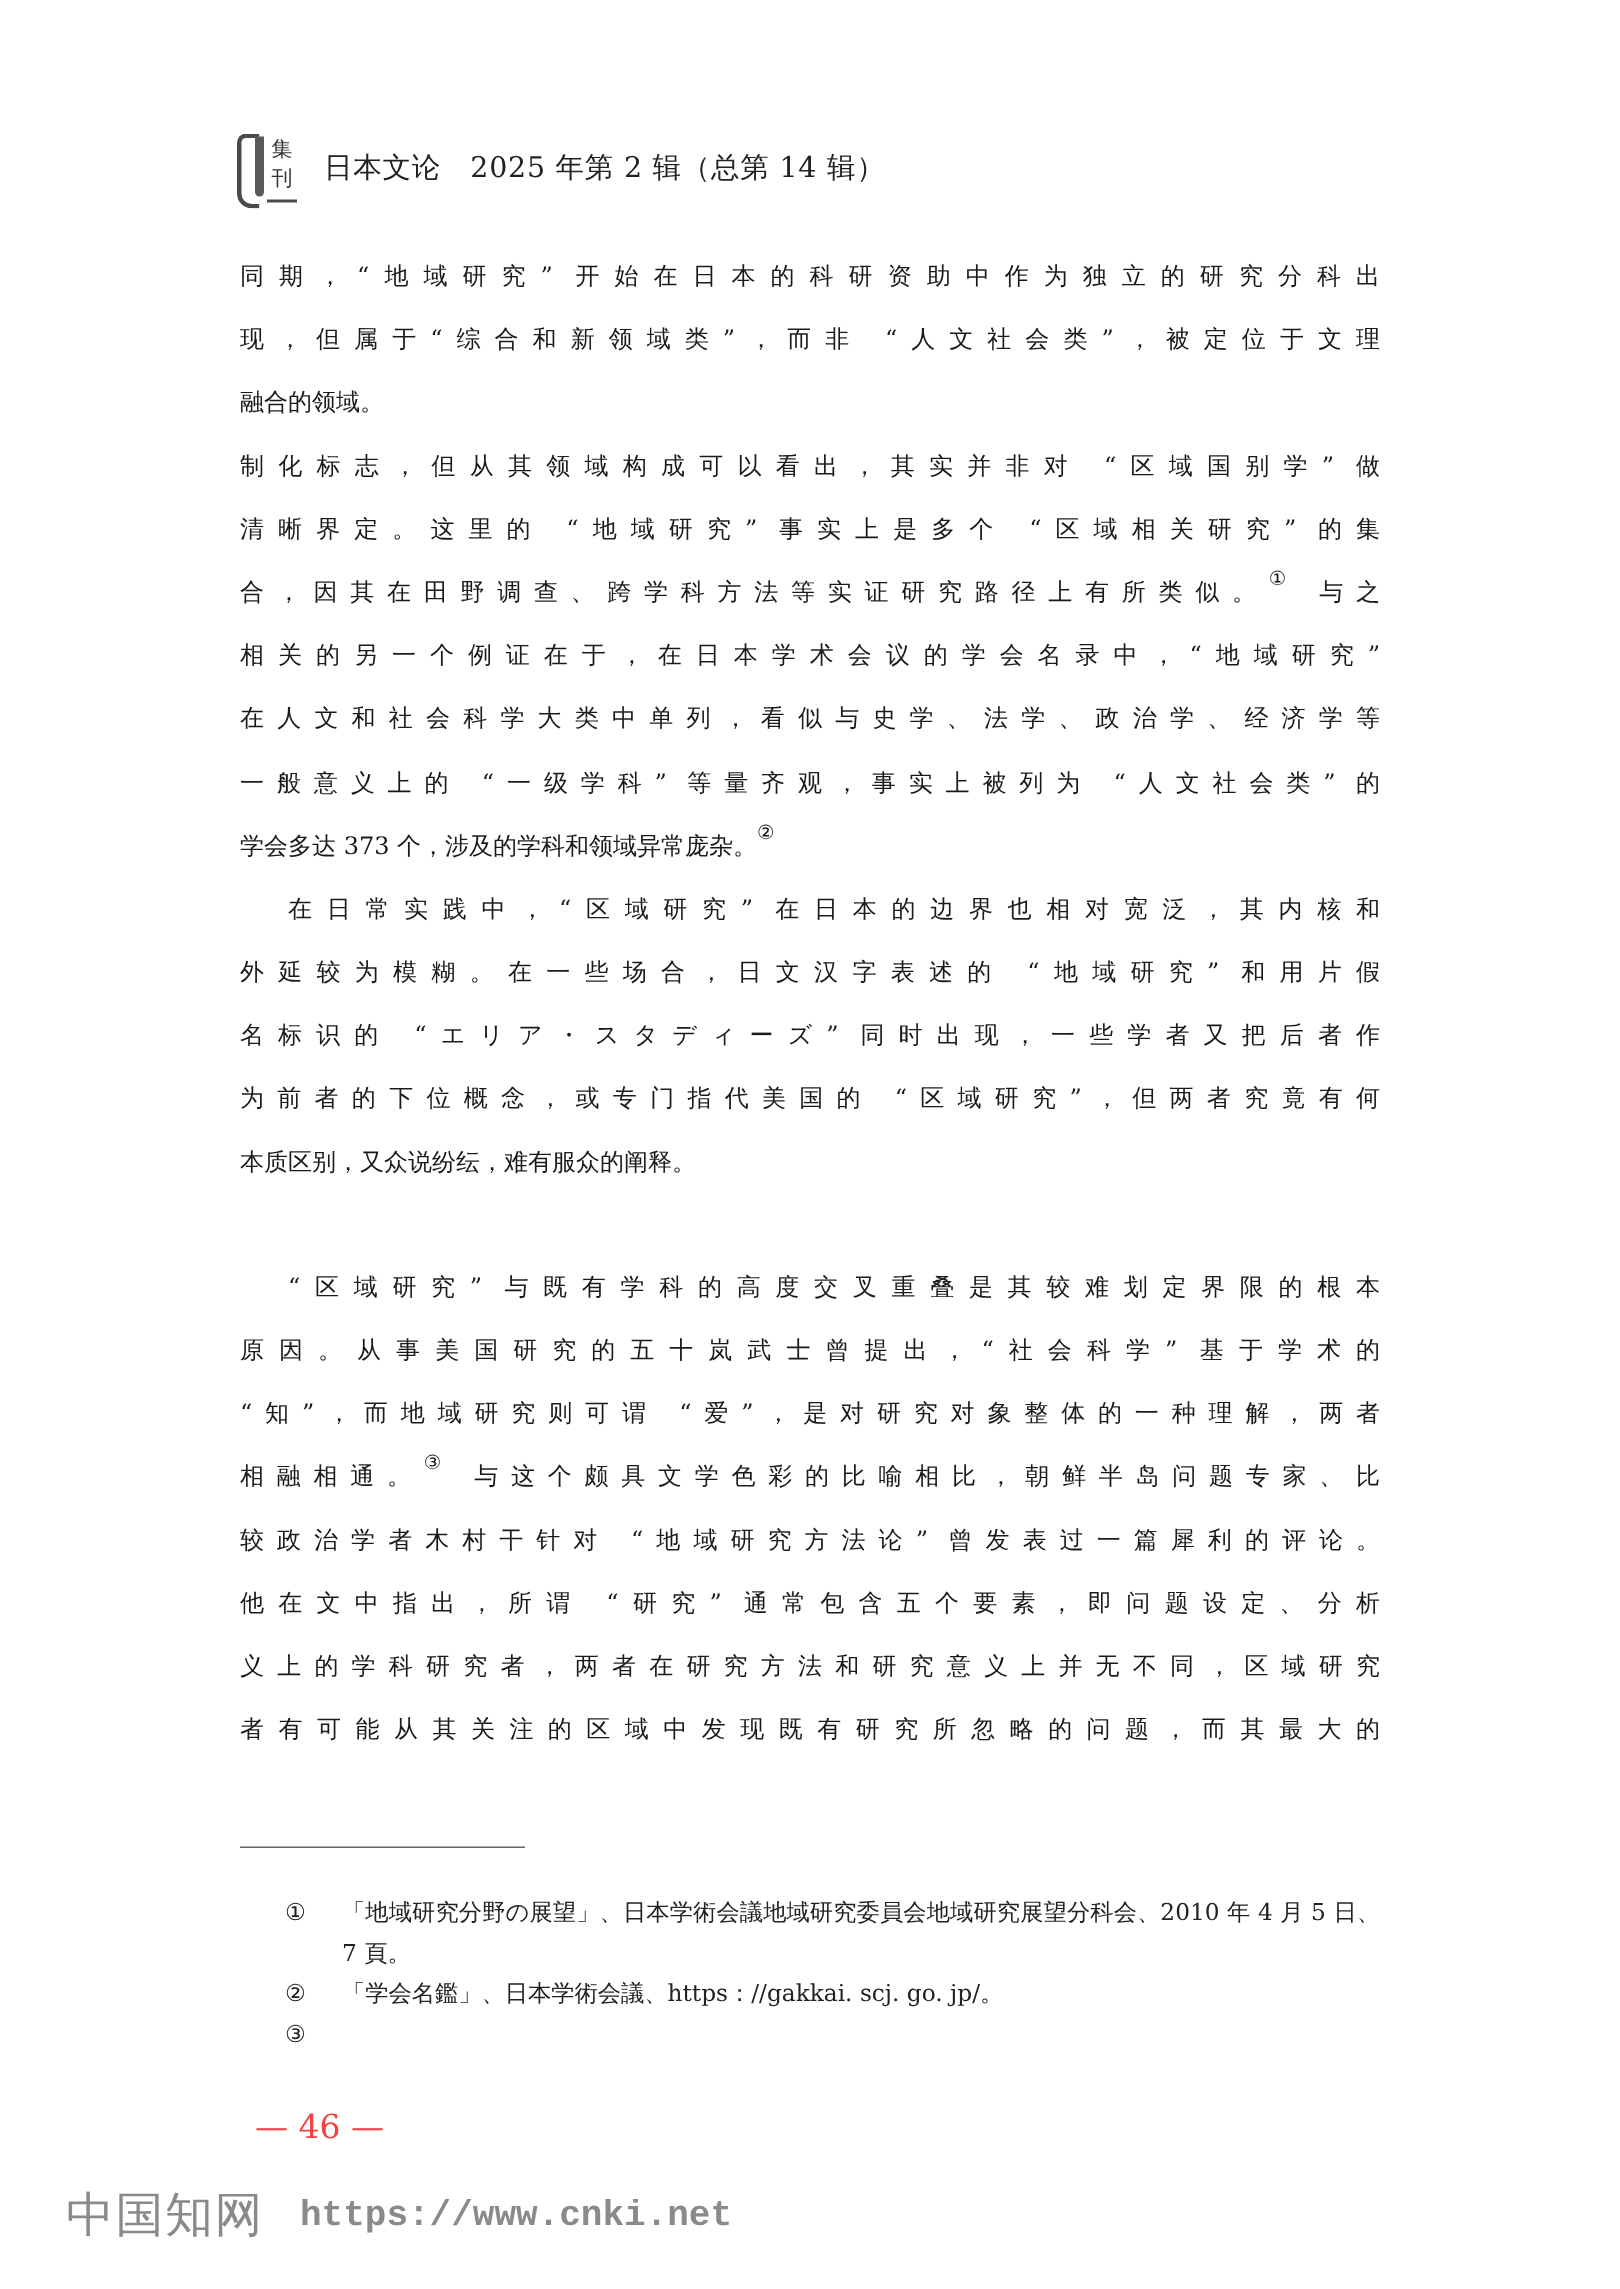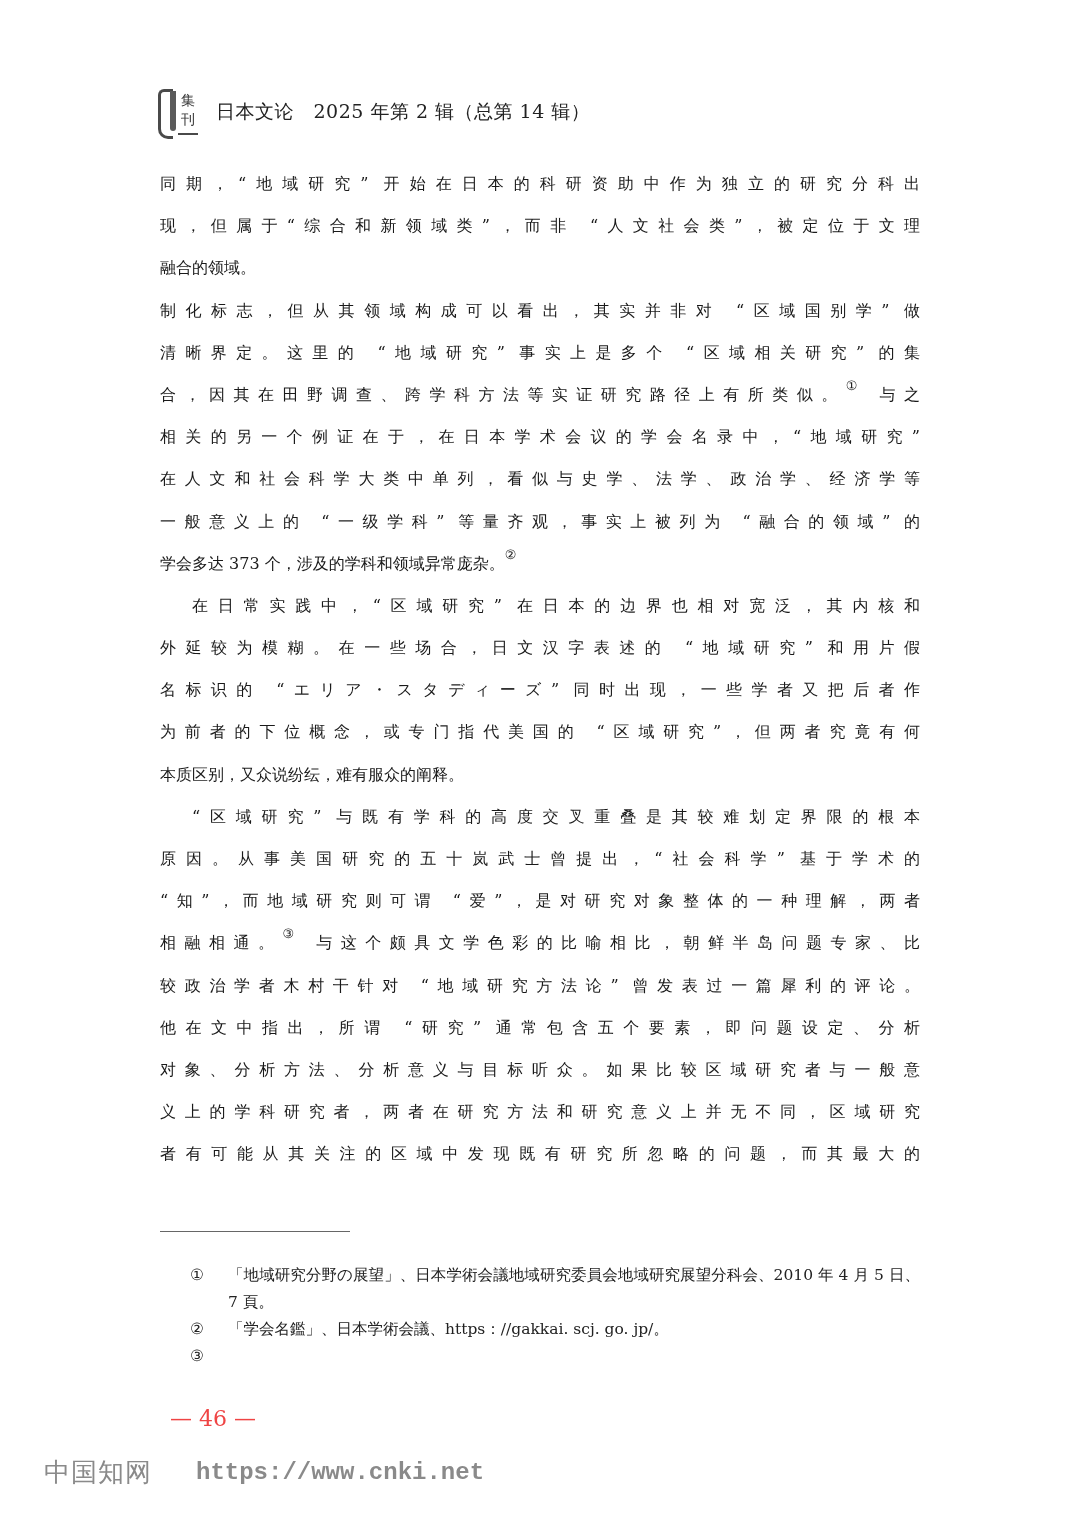--- a/index.html
+++ b/index.html
@@ -132,24 +132,24 @@
     }
     .watermark {
       position: absolute;
       left: 44px;
       top: 1455px;
       display: flex;
       align-items: center;
       color: #8a8a8a;
     }
     .watermark .wm-name {
-      font-size: 26px;
+      font-size: 32px;
       font-family: "DejaVu Serif", serif;
       letter-spacing: 1px;
-      margin-right: 44px;
+      margin-right: 24px;
     }
     .watermark .wm-url {
       font-size: 24px;
       font-family: "Liberation Mono", "DejaVu Sans Mono", monospace;
       font-weight: bold;
       color: #8a8a8a;
       text-align: right;
     }
   </style>
 </head>
@@ -175,40 +175,39 @@
     <span class="line">现，但属于“综合和新领域类”，而非 “人文社会类”，被定位于文理</span>
     <span class="line end">融合的领域。</span>
   </div>
 
   <div>
     <span class="line">制化标志，但从其领域构成可以看出，其实并非对 “区域国别学” 做</span>
     <span class="line">清晰界定。这里的 “地域研究” 事实上是多个 “区域相关研究” 的集</span>
     <span class="line"><span>合，因其在田野调查、跨学科方法等实证研究路径上有所类似。</span><sup class="fn">①</sup><span> 与之</span></span>
     <span class="line">相关的另一个例证在于，在日本学术会议的学会名录中，“地域研究”</span>
     <span class="line">在人文和社会科学大类中单列，看似与史学、法学、政治学、经济学等</span>
-    <span class="line">一般意义上的 “一级学科” 等量齐观，事实上被列为 “融合的领域” 的</span>
+    <span class="line">一般意义上的 “一级学科” 等量齐观，事实上被列为 “人文社会类” 的</span>
     <span class="line end"><span>学会多达 373 个，涉及的学科和领域异常庞杂。</span><sup class="fn">②</sup></span>
   </div>
 
   <div>
     <span class="line" style="padding-left:2em;">在日常实践中，“区域研究” 在日本的边界也相对宽泛，其内核和</span>
     <span class="line">外延较为模糊。在一些场合，日文汉字表述的 “地域研究” 和用片假</span>
     <span class="line">名标识的 “エリア・スタディーズ” 同时出现，一些学者又把后者作</span>
     <span class="line">为前者的下位概念，或专门指代美国的 “区域研究”，但两者究竟有何</span>
     <span class="line end">本质区别，又众说纷纭，难有服众的阐释。</span>
   </div>
 
   <div>
-    <span class="line" style="padding-left:2em;">“区域研究” 与既有学科的高度交叉重叠是其较难划定界限的根本</span>
+    <span class="line" style="padding-left:2em;margin-top:41px;">“区域研究” 与既有学科的高度交叉重叠是其较难划定界限的根本</span>
     <span class="line">原因。从事美国研究的五十岚武士曾提出，“社会科学” 基于学术的</span>
     <span class="line">“知”，而地域研究则可谓 “爱”，是对研究对象整体的一种理解，两者</span>
     <span class="line"><span>相融相通。</span><sup class="fn">③</sup><span> 与这个颇具文学色彩的比喻相比，朝鲜半岛问题专家、比</span></span>
     <span class="line">较政治学者木村干针对 “地域研究方法论” 曾发表过一篇犀利的评论。</span>
     <span class="line">他在文中指出，所谓 “研究” 通常包含五个要素，即问题设定、分析</span>
-    <span class="line">对象、分析方法、分析意义与目标听众。如果比较区域研究者与一般意</span>
     <span class="line">义上的学科研究者，两者在研究方法和研究意义上并无不同，区域研究</span>
     <span class="line">者有可能从其关注的区域中发现既有研究所忽略的问题，而其最大的</span>
   </div>
 </div>
 
 <div class="footnote-rule"></div>
 
 <div class="footnotes">
   <div class="footnote">
     <span class="mark">①</span>

